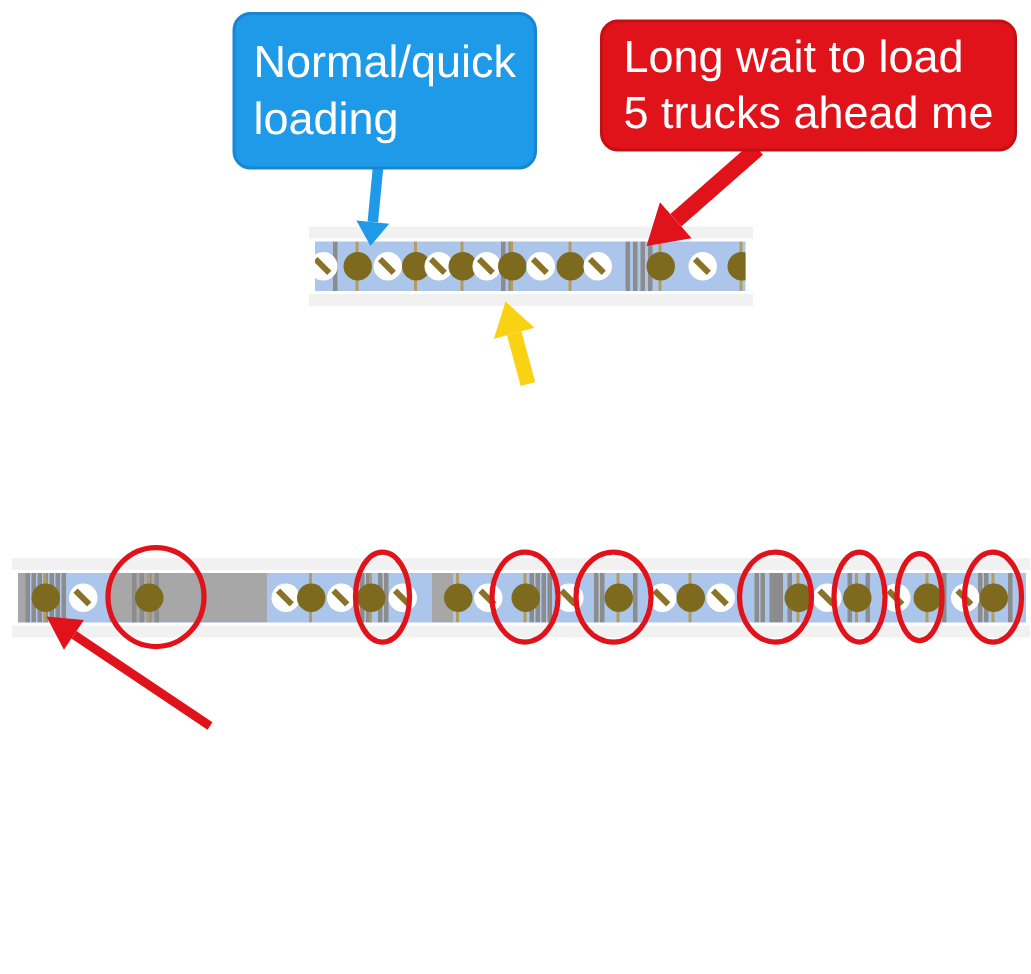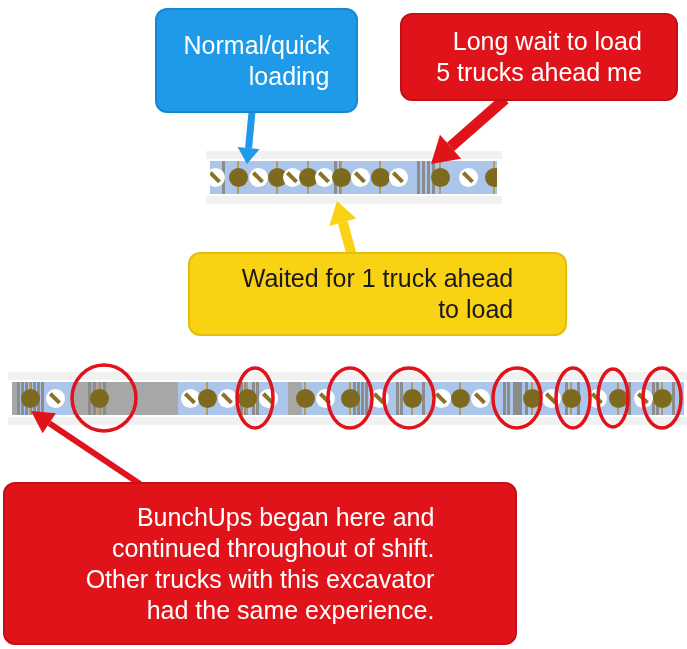--- a/index.html
+++ b/index.html
@@ -11,22 +11,22 @@
     font-family:"Liberation Sans", sans-serif;
   }
   #strips, #strips *{position:absolute;}
   #overlay{
     position:absolute;left:0;top:0;width:687px;height:649px;
     pointer-events:none;z-index:2;
   }
   .callout{
     position:absolute;z-index:3;
     display:flex;align-items:center;justify-content:center;
-    text-align:right;white-space:pre-line;
-    font-size:25px;line-height:1.24;border-radius:12px;
+    text-align:left;white-space:pre-line;
+    font-size:30px;line-height:1.24;border-radius:12px;
     box-sizing:border-box;
   }
   .callout.blue{background:#1E9AE8;color:#fff;border:2px solid #1787D2;
     left:155px;top:8px;width:203px;height:105px;}
   .callout.red-top{background:#E1131A;color:#fff;border:2px solid #C40F15;
     left:400px;top:13px;width:278px;height:88px;}
   .callout.yellow{background:#F9D213;color:#1A1A1A;border:2px solid #E4BE0E;
     left:188px;top:252px;width:379px;height:84px;}
   .callout.red-bottom{background:#E1131A;color:#fff;border:2px solid #C40F15;
     left:3px;top:482px;width:514px;height:163px;}
@@ -211,25 +211,15 @@
   <div class="callout blue">
     <span>Normal/quick
 loading</span>
   </div>
 
   <div class="callout red-top">
     <span>Long wait to load
 5 trucks ahead me</span>
   </div>
 
-  <div class="callout yellow">
-    <span>Waited for 1 truck ahead
-to load</span>
-  </div>
-
-  <div class="callout red-bottom">
-    <span>BunchUps began here and
-continued throughout of shift.
-Other trucks with this excavator
-had the same experience.</span>
-  </div>
+
 
 </div>
 
 </body></html>

